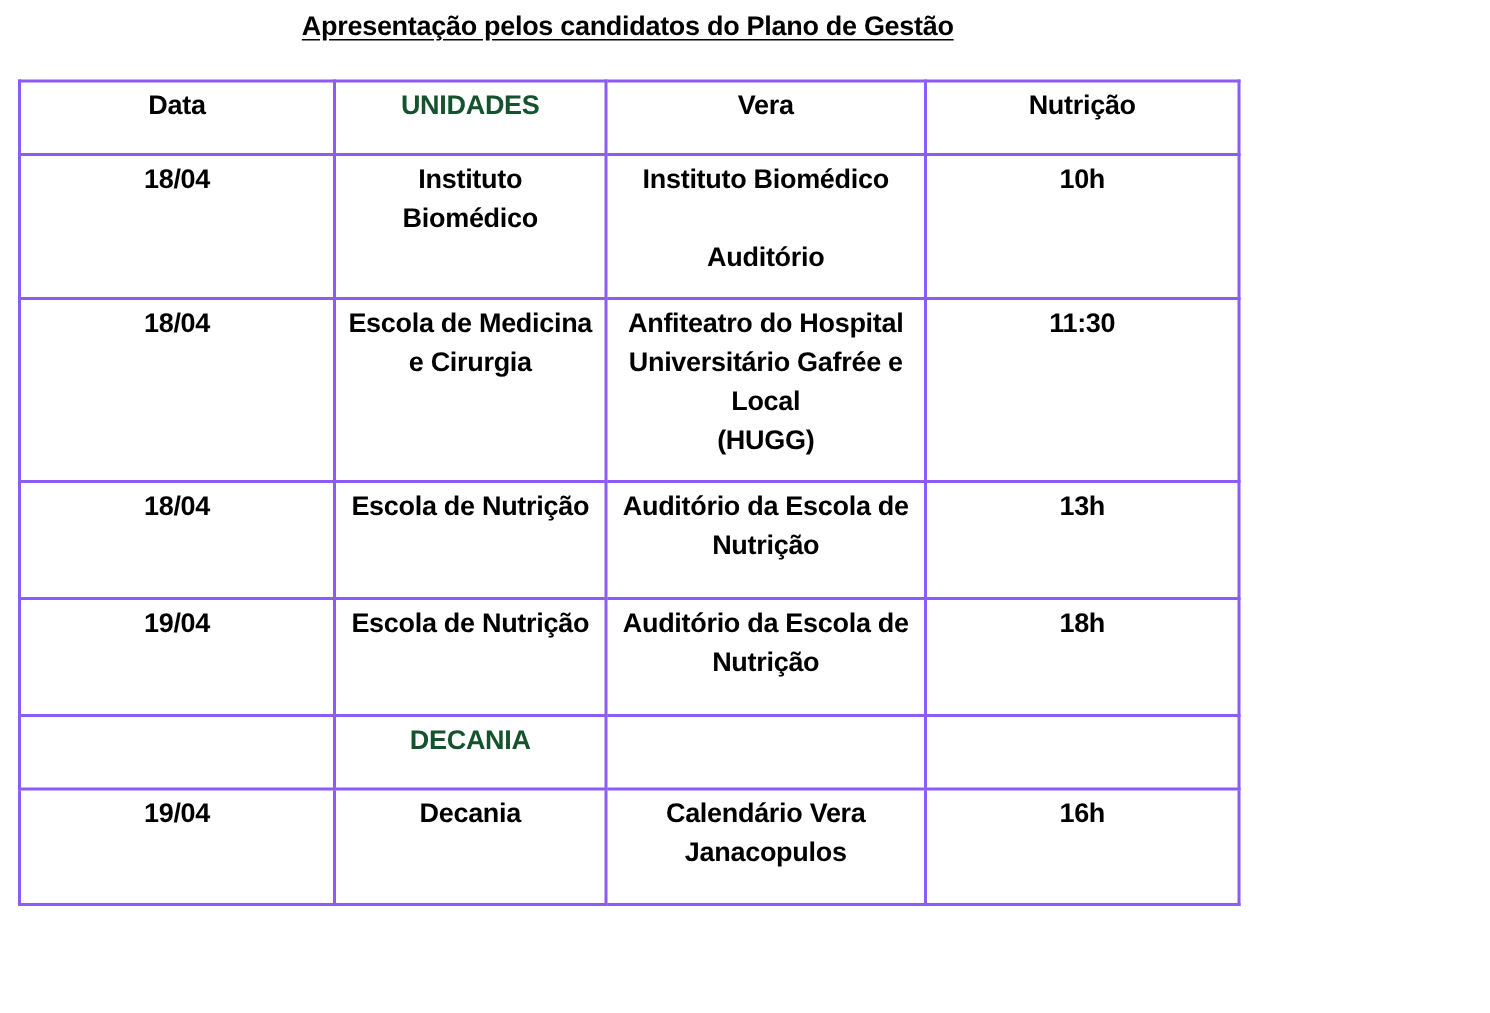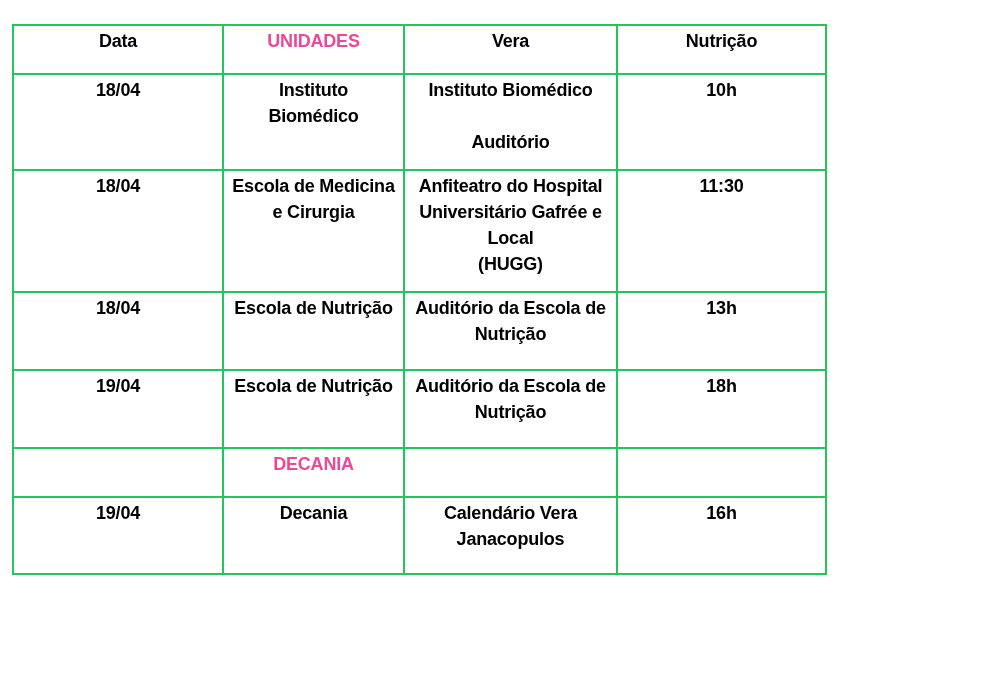--- a/index.html
+++ b/index.html
@@ -30,45 +30,46 @@
   .title { padding-top: 5px; }
   .subtitle { margin-top: 23px; }
   table.schedule {
     margin-top: 24px;
     border-collapse: collapse;
     table-layout: fixed;
     width: 813px;
   }
   table.schedule th,
   table.schedule td {
-    border: 2px solid #22c55e;
+    border: 2px solid #8b5cf6;
     vertical-align: top;
     text-align: center;
     font-weight: bold;
     font-size: 18px;
     line-height: 26px;
     letter-spacing: -0.2px;
     padding: 2px 1px 0 1px;
     white-space: pre;
     overflow: visible;
   }
-  .red { color: #ec4899; }
+  .red { color: #14532d; }
   tr.h-header  { height: 49px; }
   tr.h-row0 { height: 96px; }
   tr.h-row1 { height: 122px; }
   tr.h-row2 { height: 78px; }
   tr.h-row3 { height: 78px; }
   tr.h-row4 { height: 49px; }
   tr.h-row5 { height: 77px; }
 </style>
 </head>
 <body>
 
 <div class="doc">
 
+  <div class="title">Apresentação pelos candidatos do Plano de Gestão</div>
 
 
   <table class="schedule">
     <colgroup>
       <col style="width:210px">
       <col style="width:181px">
       <col style="width:213px">
       <col style="width:209px">
     </colgroup>
     <thead>

